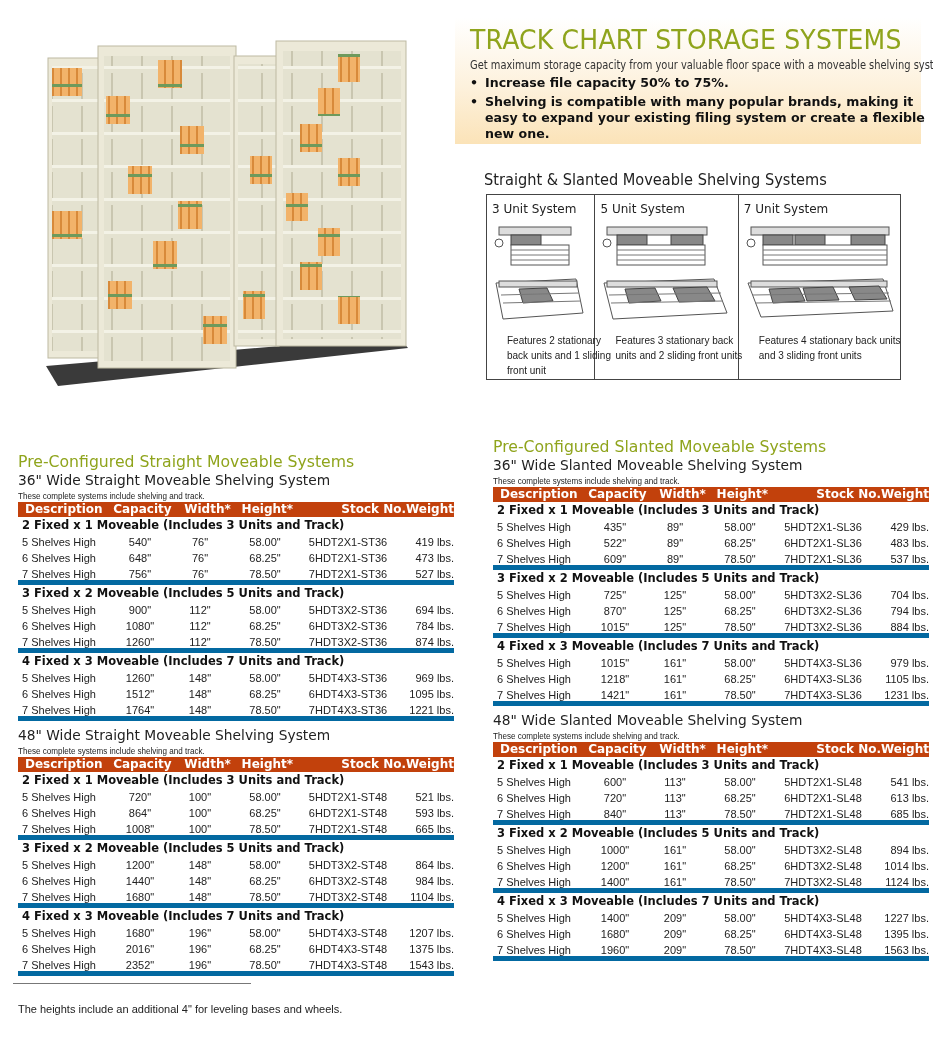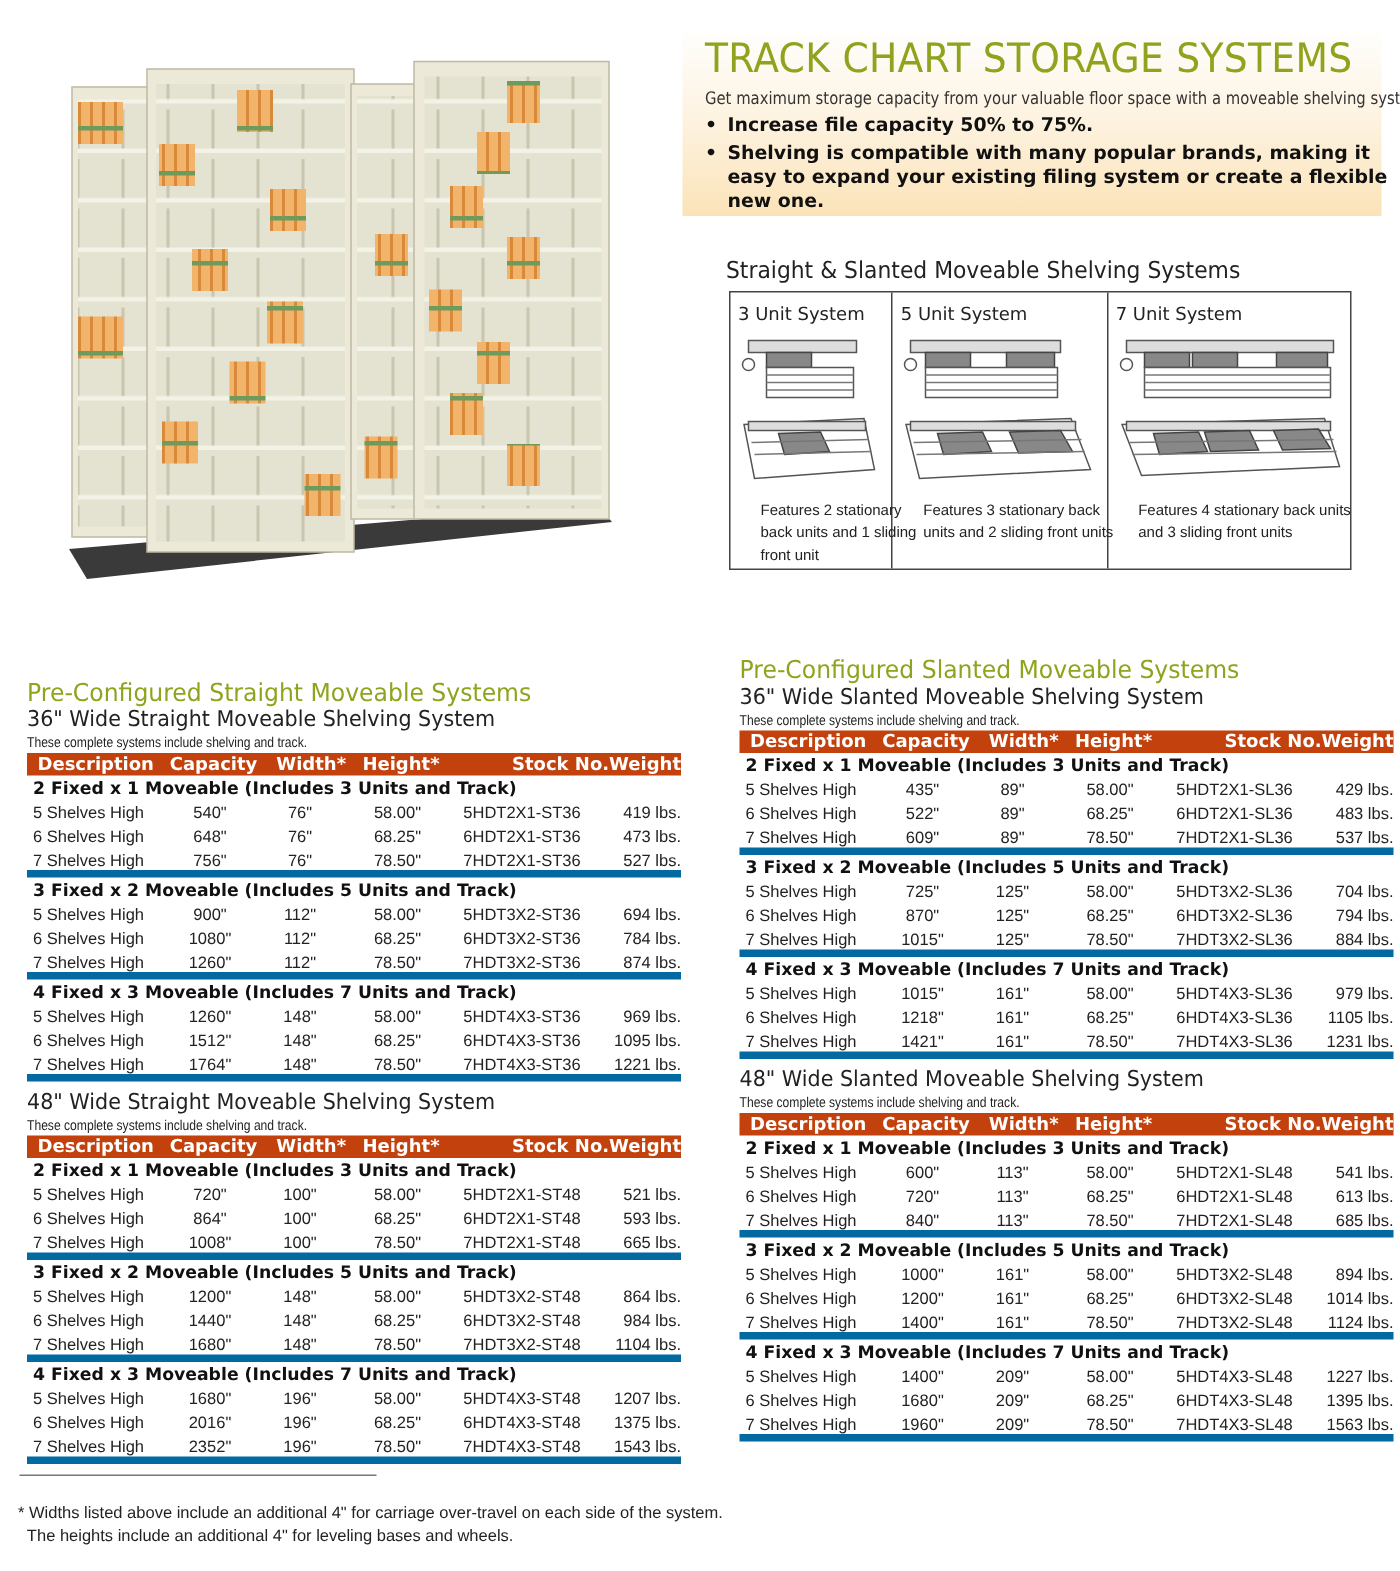--- a/index.html
+++ b/index.html
@@ -533,13 +533,13 @@
         <span class="c1">1960"</span>
         <span class="c2">209"</span>
         <span class="c3">78.50"</span>
         <span class="c4">7HDT4X3-SL48</span>
         <span class="c5">1563 lbs.</span>
       </div>
     </div>
 </div>
 
 <div class="abs footer-line"></div>
-<div class="abs footnote"><div>* Widths listed above include an additional 4" for carriage over-travel on each side of the system.</div><div>  The heights include an additional 4" for leveling bases and wheels.</div></div>
+<div class="abs footnote"><div>  The heights include an additional 4" for leveling bases and wheels.</div></div>
 
 </body></html>

